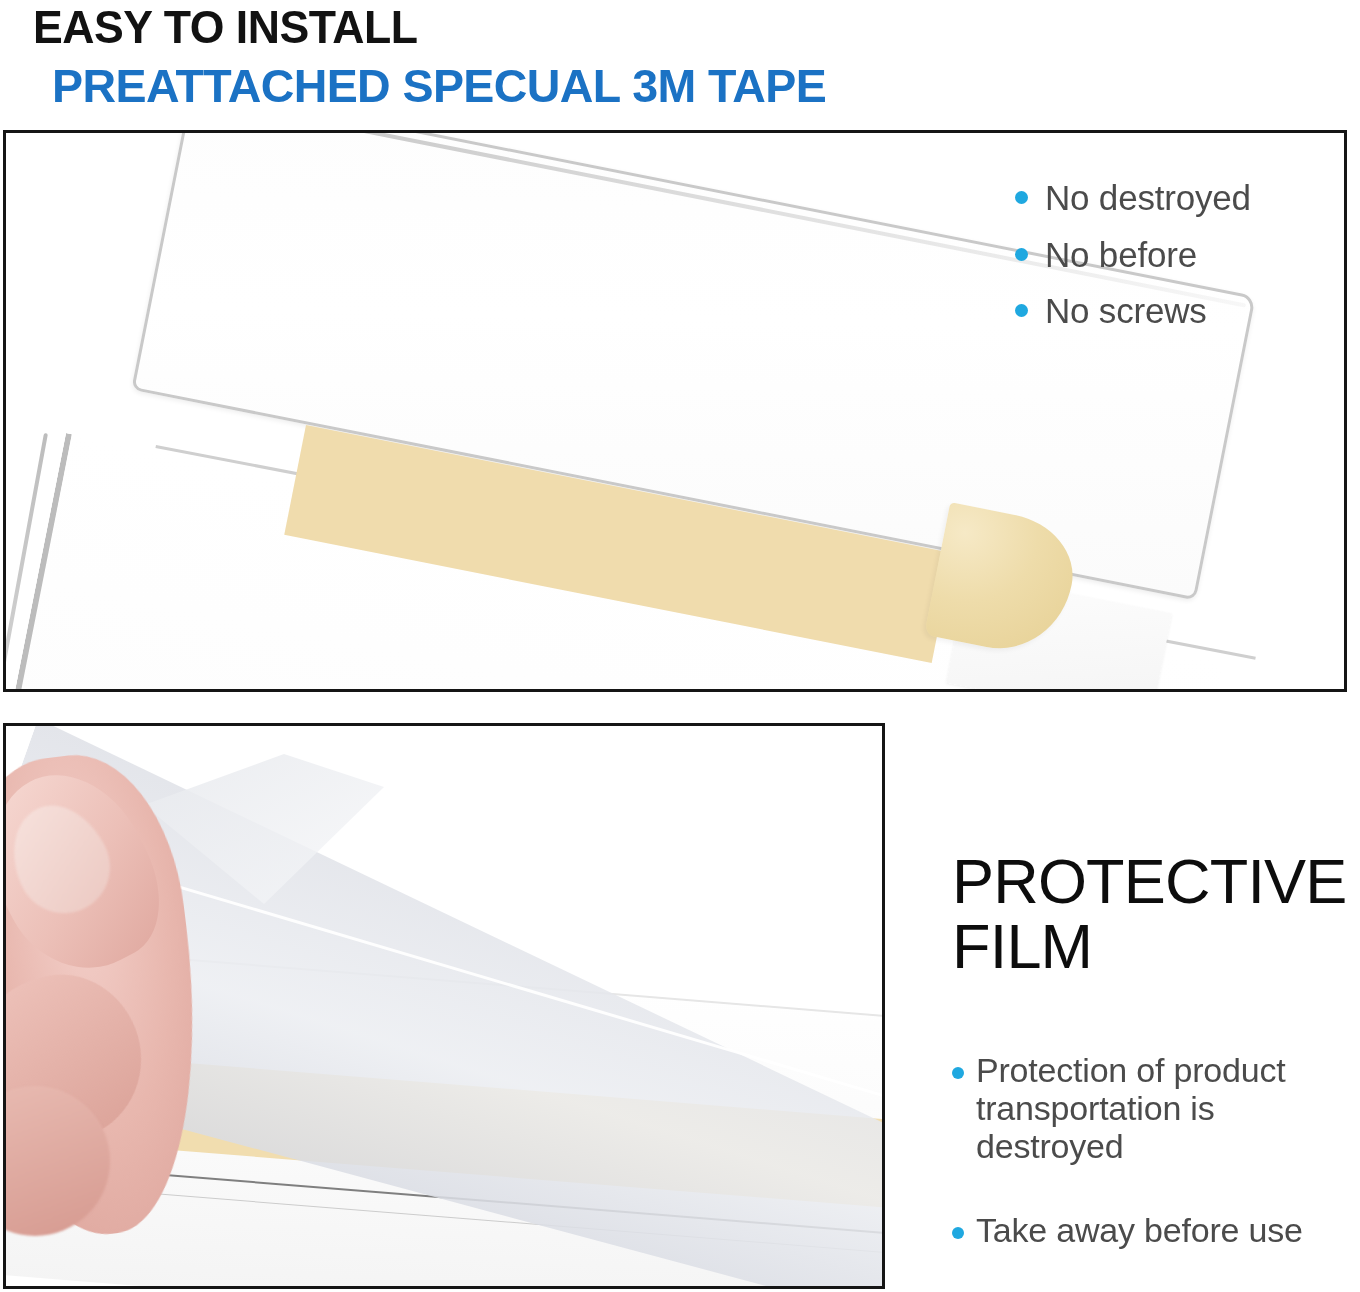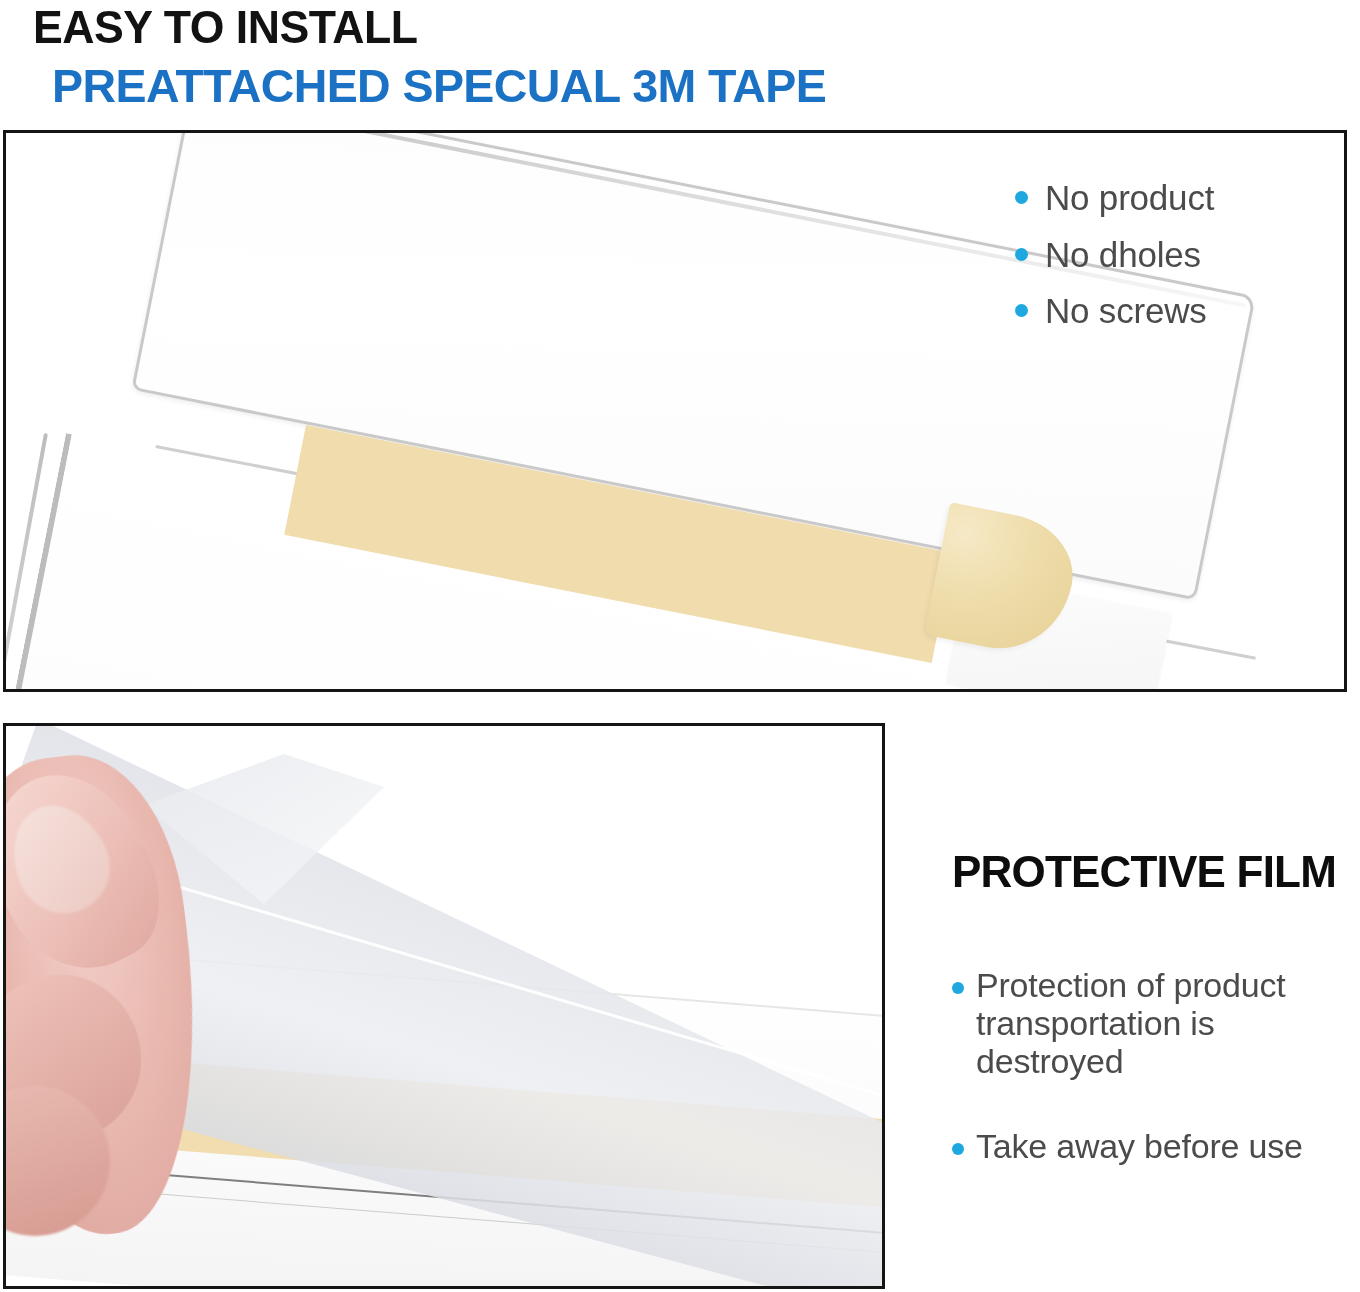--- a/index.html
+++ b/index.html
@@ -191,21 +191,21 @@
     position:absolute; left:-46px; top:360px;
     width:150px; height:150px;
     background:linear-gradient(160deg,#e9bcb3,#d69a90);
     border-radius:50%;
     filter:blur(0.9px);
   }
 
   
   .right-col { position:absolute; left:952px; top:723px; width:400px; }
   .h-protective {
-    font-size:44px; font-weight:bold; color:#0d0d0d;
+    font-size:63px; font-weight:normal; color:#0d0d0d;
     line-height:1.03; letter-spacing:-0.8px; margin-top:126px;
   }
   .bul-bottom { margin-top:72px; }
   .bullet-row2 { display:flex; align-items:flex-start; gap:12px; margin-bottom:46px; }
   .dot2 {
     flex:0 0 auto; width:12px; height:12px; border-radius:50%;
     background:#1fa8e0; margin-top:16px;
   }
   .bul-txt2 { font-size:34px; color:#4b4b4b; line-height:1.12; letter-spacing:-0.2px; }
 </style>
@@ -224,25 +224,25 @@
     <div class="holder-front"></div>
     <div class="holder-edge"></div>
     <div class="tape-main"></div>
     <div class="liner"></div>
     <div class="tape-curl"></div>
   </div>
 
   <div class="bul-top">
     <div class="bullet-row">
       <span class="dot"></span>
-      <span class="bul-txt">No product</span>
+      <span class="bul-txt">No destroyed</span>
     </div>
     <div class="bullet-row">
       <span class="dot"></span>
-      <span class="bul-txt">No dholes</span>
+      <span class="bul-txt">No before</span>
     </div>
     <div class="bullet-row">
       <span class="dot"></span>
       <span class="bul-txt">No screws</span>
     </div>
   </div>
 </div>
 
 <div class="panel-bottom">
   <div class="stage">

